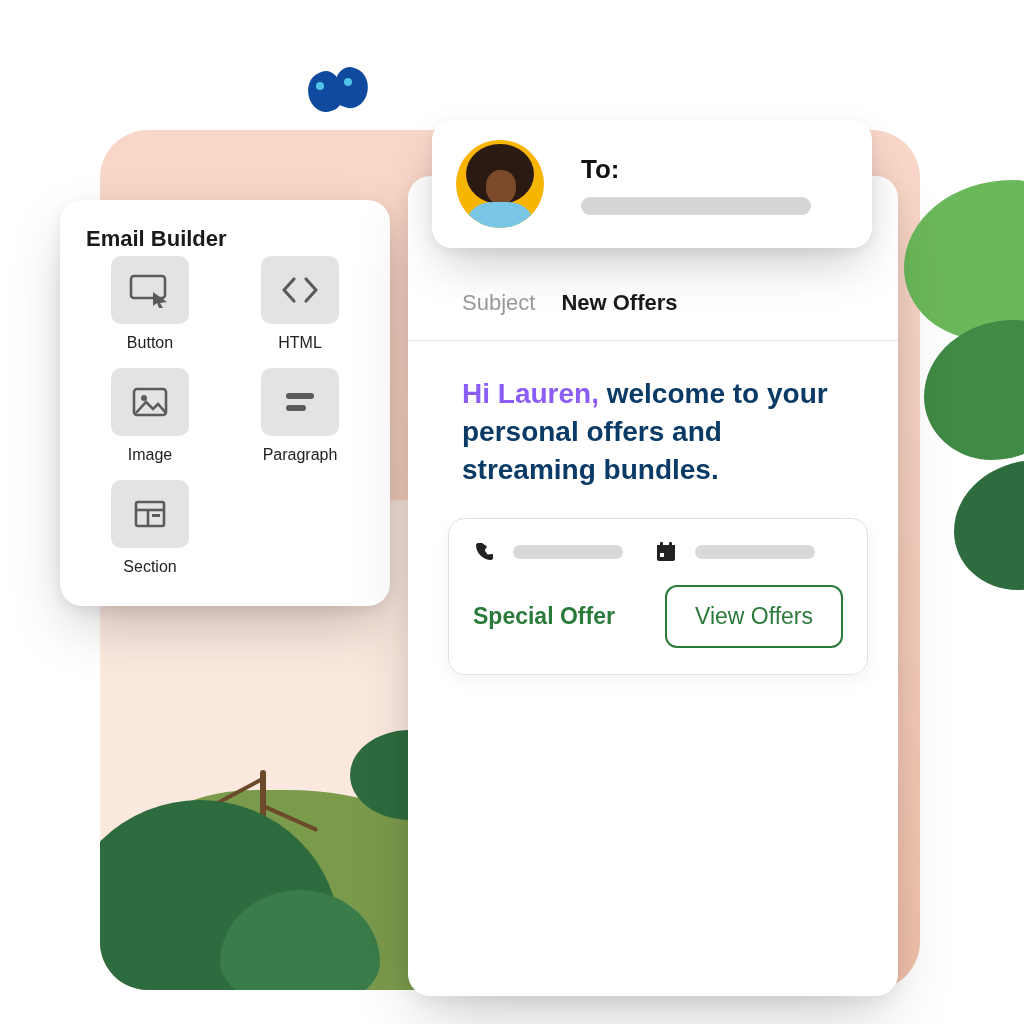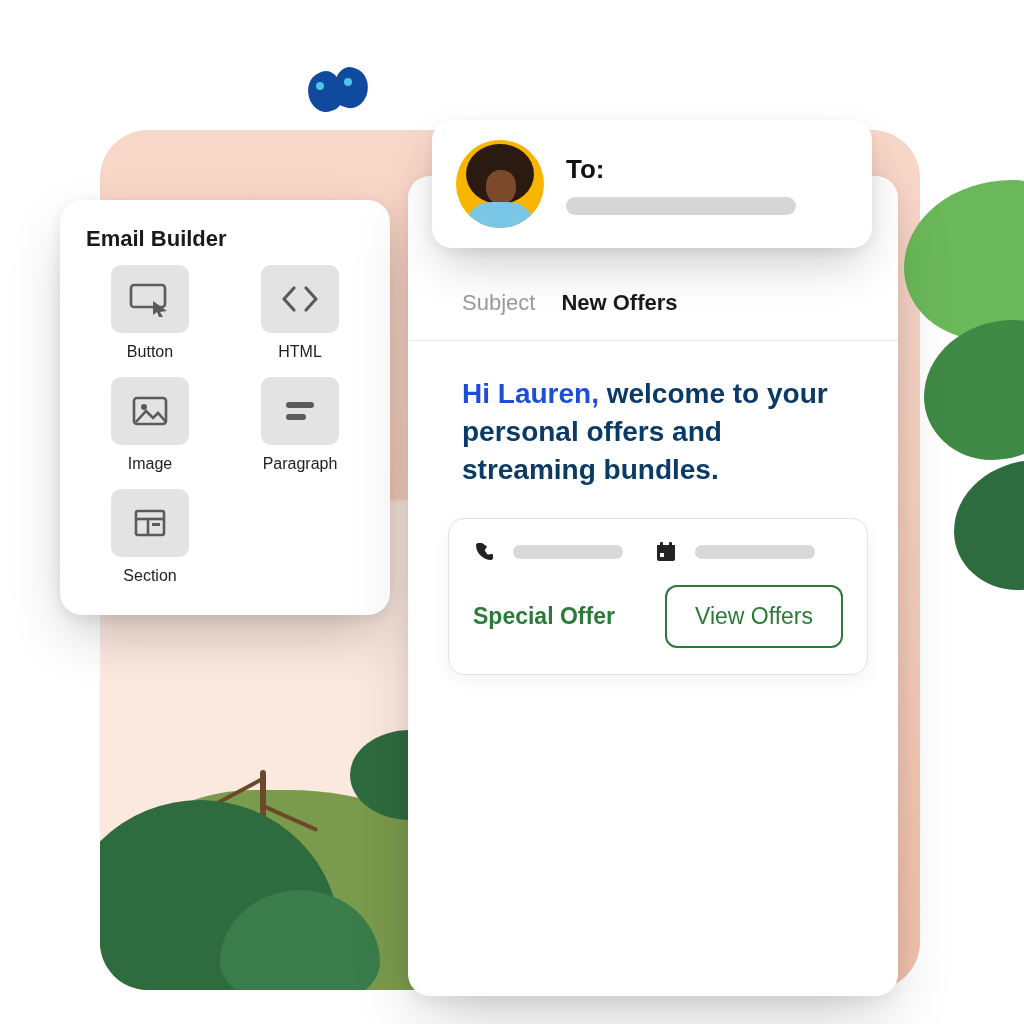--- a/index.html
+++ b/index.html
@@ -92,41 +92,41 @@
   .butterfly .d1{ left:8px; top:14px;} .butterfly .d2{ left:36px; top:10px;}
 
   
   .builder {
     position:absolute; left:60px; top:200px;
     width:330px; padding:26px 26px 30px;
     background:#fff; border-radius:22px;
     box-shadow: 0 24px 60px -12px rgba(0,0,0,.25), 0 4px 14px rgba(0,0,0,.08);
   }
   .builder h2 {
-    font-size:22px; font-weight:600; color:#1a1a1a; margin-bottom:13px;
+    font-size:22px; font-weight:600; color:#1a1a1a; margin-bottom:4px;
   }
   .grid {
     display:grid; grid-template-columns:repeat(2, 1fr); gap:16px 22px;
   }
   .block { text-align:center; cursor:grab; }
   .tile {
     width:78px; height:68px; margin:0 auto 10px;
     background:#e3e3e3; border-radius:10px;
     display:flex; align-items:center; justify-content:center;
     color:#5b5b5b;
   }
   .block .lbl { font-size:16px; color:#222; }
 
   
   .to-card {
     position:absolute; left:432px; top:120px;
     width:440px; height:128px;
     background:#fff; border-radius:20px;
     box-shadow: 0 22px 50px -10px rgba(0,0,0,.22), 0 4px 12px rgba(0,0,0,.06);
-    display:flex; align-items:center; padding:0 24px; gap:22px;
+    display:flex; align-items:center; padding:0 24px; gap:37px;
     z-index:4;
   }
   .avatar {
     width:88px; height:88px; border-radius:50%;
     background:#f7b500; position:relative; overflow:hidden; flex:none;
   }
   .avatar .hair{position:absolute; left:10px; top:4px; width:68px;height:60px; background:#2b1a12; border-radius:50%;}
   .avatar .face{position:absolute; left:30px; top:30px; width:30px;height:34px; background:#7a4a2a; border-radius:46%;}
   .avatar .body{position:absolute; left:12px; bottom:-18px; width:64px;height:44px; background:#79c6e6; border-radius:40% 40% 0 0;}
   .to-col { flex:1; }
@@ -152,21 +152,21 @@
     padding:22px 36px 24px 54px;
     border-bottom:1px solid #e5e5e5;
   }
   .subject-label { font-size:22px; color:#9a9a9a; }
   .subject-value { font-size:22px; color:#1a1a1a; font-weight:700;text-align:right;}
   .hero {
     padding:34px 40px 0 54px;
     font-size:28px; line-height:1.35; font-weight:700;
     color:#0a3b66;
   }
-  .hero .hi { color:#1d4ed8; }
+  .hero .hi { color:#8b5cf6; }
   .promo {
     margin:34px 30px 0 40px; padding:36px 34px;
     background:#eeeeee; border-radius:16px;
     font-size:27px; line-height:1.35; font-weight:600; color:#5d5d5d;
   }
   .offer-card {
     margin:30px 30px 16px 40px; padding:22px 24px 26px;
     border:1px solid #e2e2e2; border-radius:16px;
     box-shadow: 0 6px 18px rgba(0,0,0,.05);
   }

